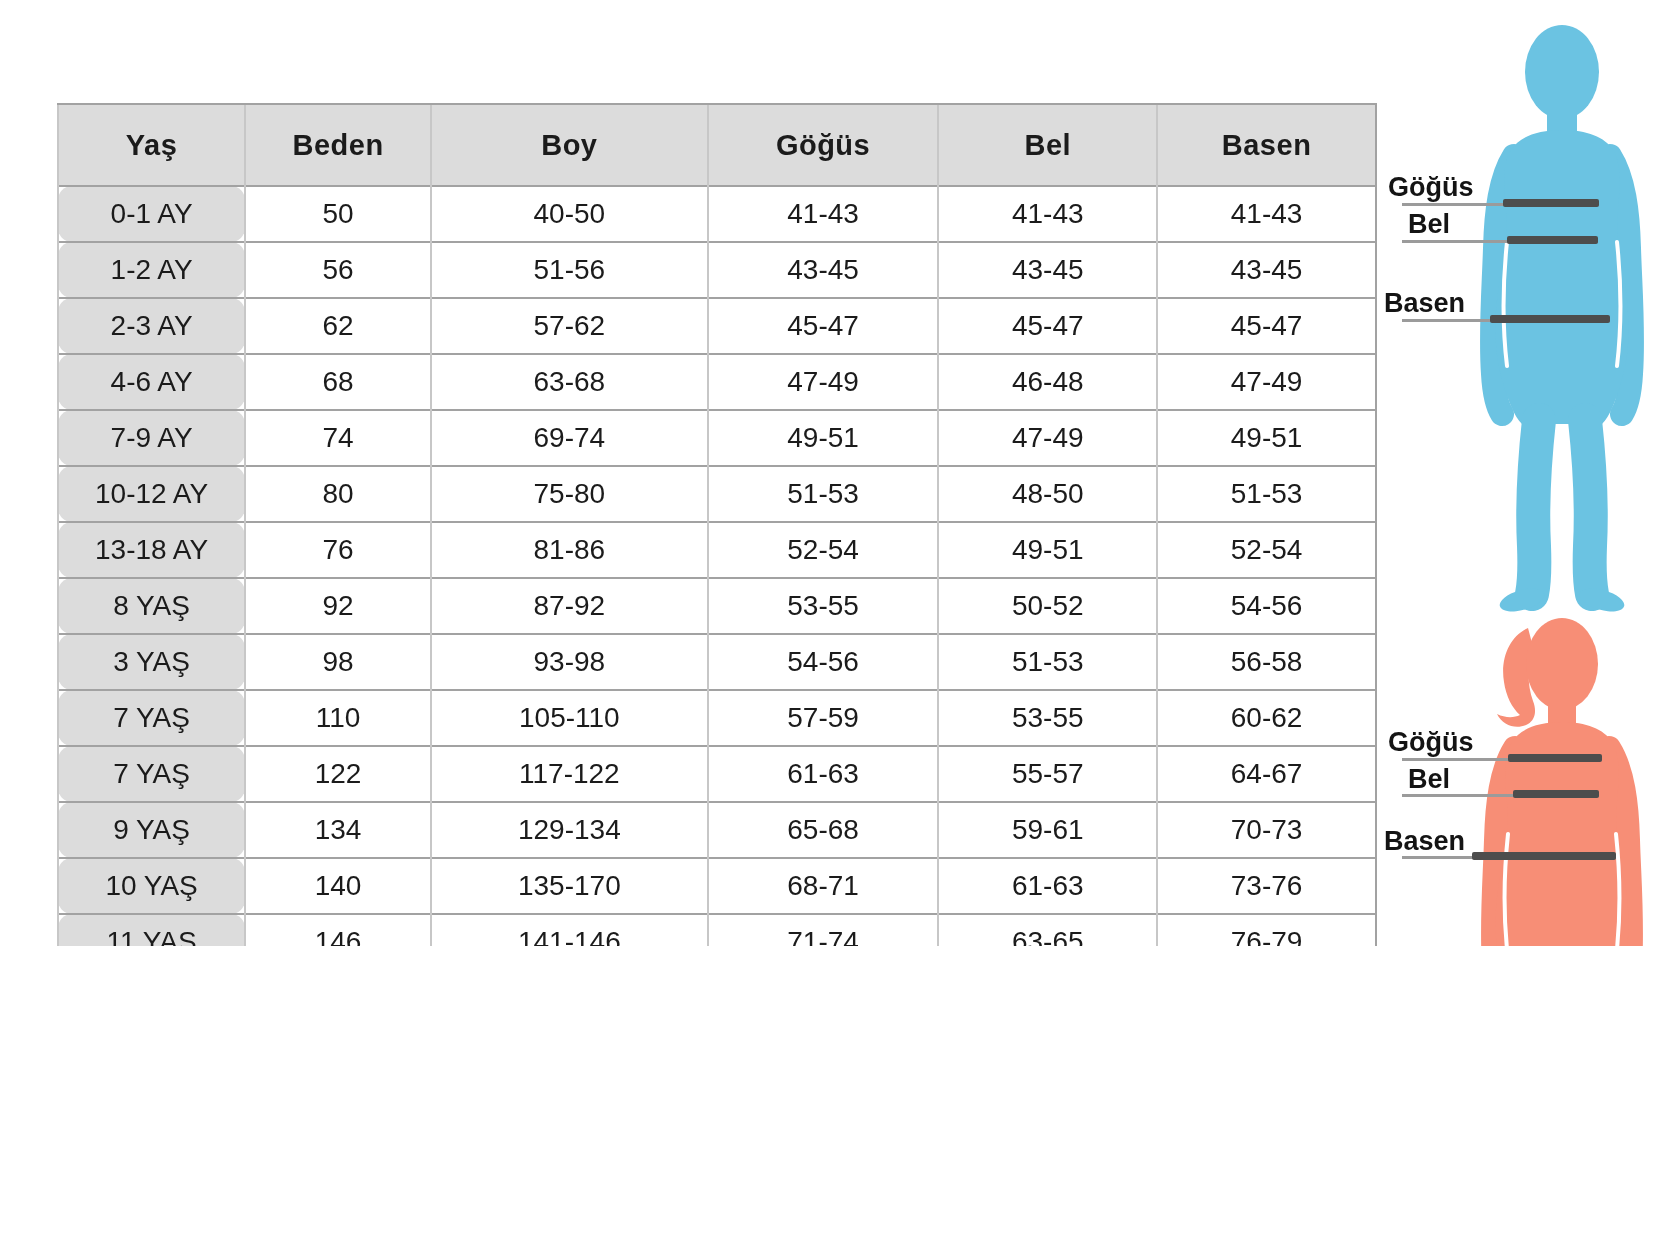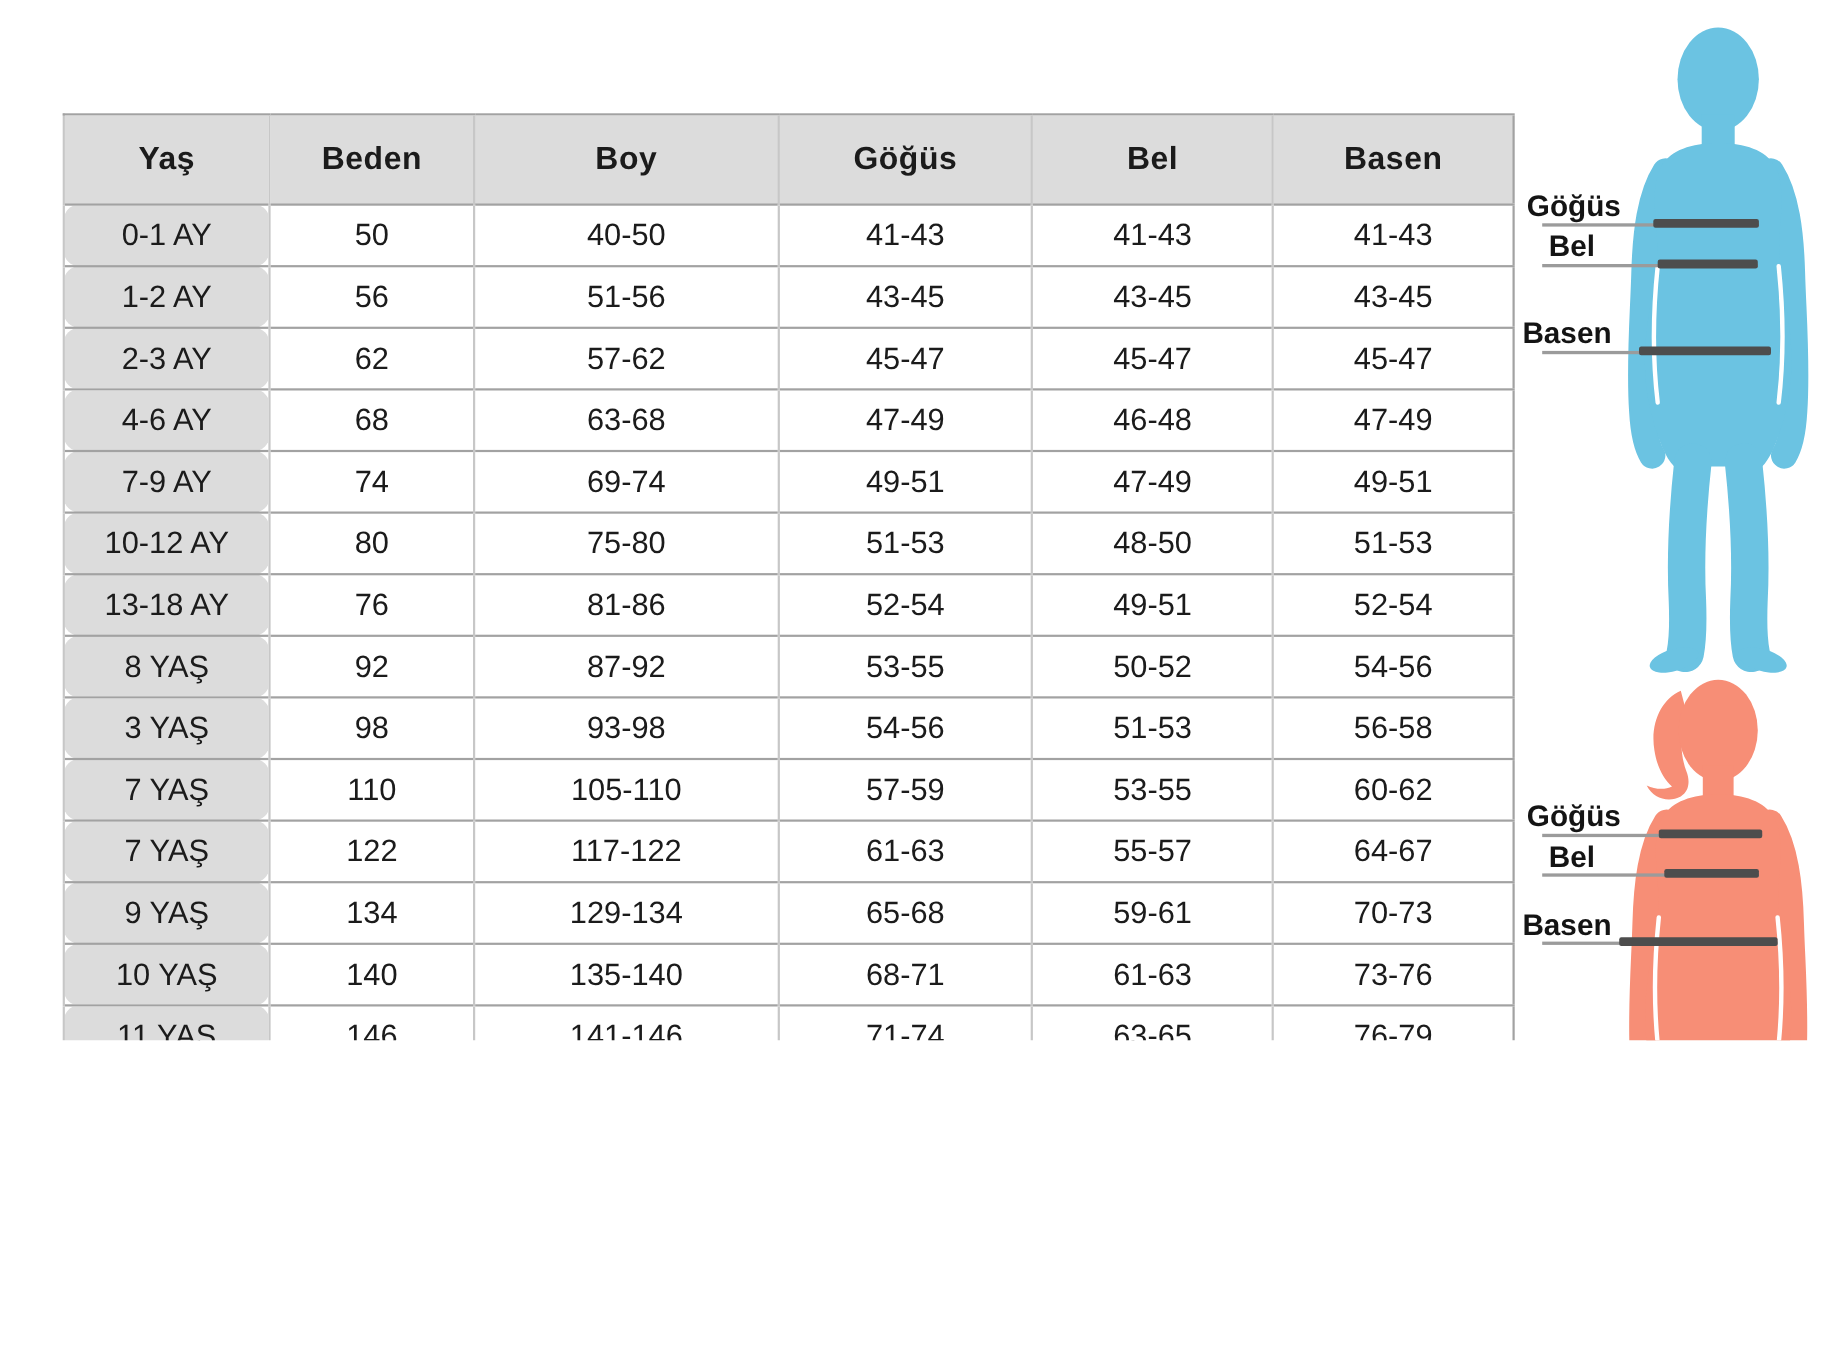--- a/index.html
+++ b/index.html
@@ -193,21 +193,21 @@
           <td>9 YAŞ</td>
           <td>134</td>
           <td>129-134</td>
           <td>65-68</td>
           <td>59-61</td>
           <td>70-73</td>
         </tr>
         <tr>
           <td>10 YAŞ</td>
           <td>140</td>
-          <td>135-140</td>
+          <td>135-170</td>
           <td>68-71</td>
           <td>61-63</td>
           <td>73-76</td>
         </tr>
         <tr>
           <td>11 YAŞ</td>
           <td>146</td>
           <td>141-146</td>
           <td>71-74</td>
           <td>63-65</td>

